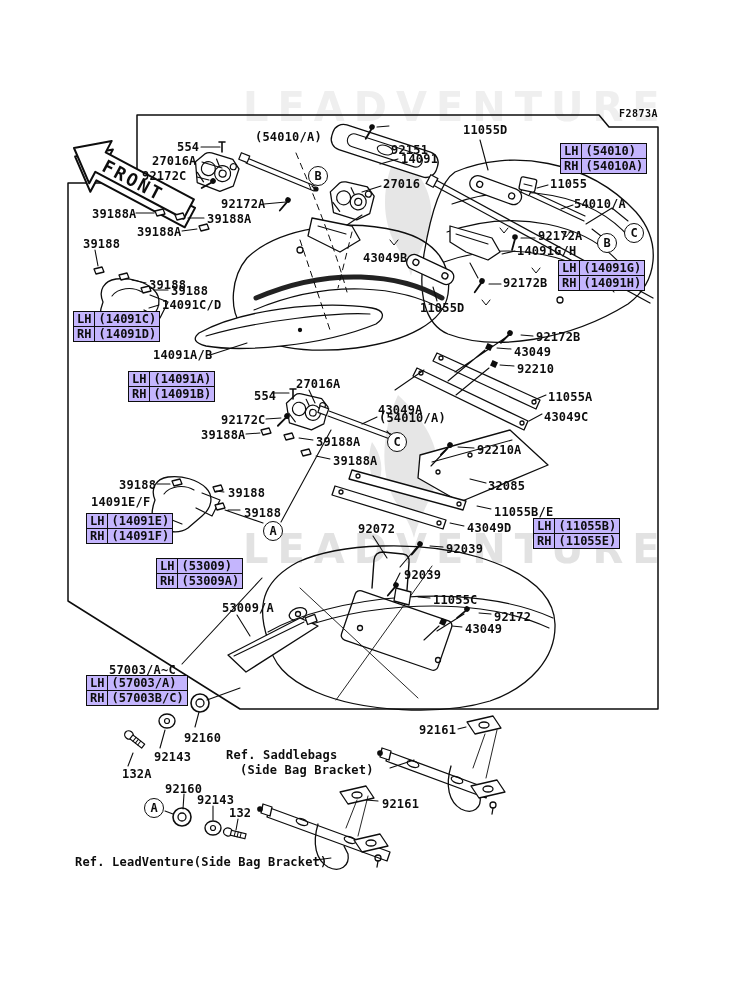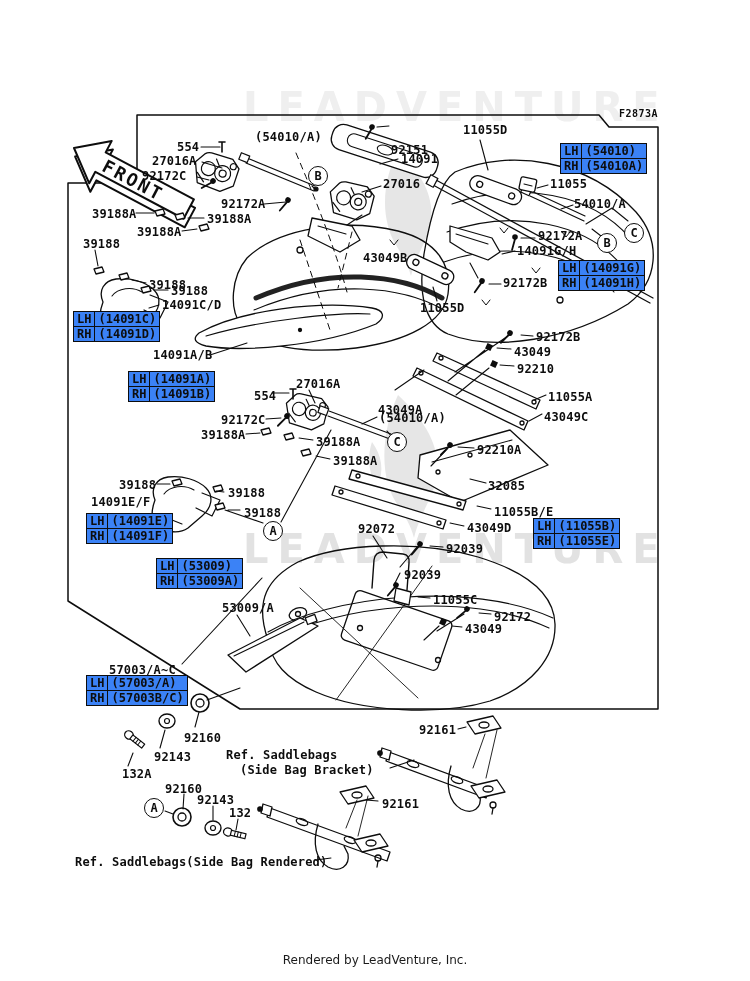--- a/index.html
+++ b/index.html
@@ -4,21 +4,21 @@
 <style>
   html,body{margin:0;padding:0;background:#fff;}
   #canvas{position:relative;width:750px;height:981px;background:#ffffff;overflow:hidden;
           font-family:"DejaVu Sans Mono",monospace;}
   #art{position:absolute;left:0;top:0;}
   .plabel{position:absolute;font:bold 12px "DejaVu Sans Mono",monospace;color:#0d0d0d;
           white-space:pre;letter-spacing:0.2px;line-height:12px;}
   .callout{position:absolute;width:20px;height:20px;border:1.6px solid #0d0d0d;border-radius:50%;
            font:bold 12px "DejaVu Sans Mono",monospace;color:#0d0d0d;background:#fff;
            display:flex;align-items:center;justify-content:center;box-sizing:border-box;}
-  .reftable{position:absolute;border-collapse:collapse;background:#3b82f6;}
+  .reftable{position:absolute;border-collapse:collapse;background:#c4b5fd;}
   .reftable td{border:1.4px solid #0d0d0d;padding:0 3px;height:13px;line-height:13px;
                font:bold 12px "DejaVu Sans Mono",monospace;color:#0d0d0d;white-space:pre;}
   .figure-code{position:absolute;left:619px;top:108px;font:bold 10px "DejaVu Sans Mono",monospace;
                letter-spacing:0.5px;color:#0d0d0d;}
   .footer{position:absolute;left:0;right:0;top:953px;text-align:center;
           font:12px "DejaVu Sans",sans-serif;color:#1a1a1a;}
 </style>
 </head>
 <body>
 
@@ -373,21 +373,21 @@
       <div class="plabel" style="left: 184px; top: 732px;">92160</div>
       <div class="plabel" style="left: 154px; top: 751px;">92143</div>
       <div class="plabel" style="left: 122px; top: 768px;">132A</div>
       <div class="plabel" style="left: 226px; top: 749px;">Ref. Saddlebags</div>
       <div class="plabel" style="left: 240px; top: 764px;">(Side Bag Bracket)</div>
       <div class="plabel" style="left: 419px; top: 724px;">92161</div>
       <div class="plabel" style="left: 382px; top: 798px;">92161</div>
       <div class="plabel" style="left: 165px; top: 783px;">92160</div>
       <div class="plabel" style="left: 197px; top: 794px;">92143</div>
       <div class="plabel" style="left: 229px; top: 807px;">132</div>
-      <div class="plabel" style="left: 75px; top: 856px;">Ref. Saddlebags(Side Bag Rendered)</div>
+      <div class="plabel" style="left: 75px; top: 856px;">Ref. LeadVenture(Side Bag Bracket)</div>
     </div>
   <div id="tables-layer">
       <table class="reftable" style="left: 560px; top: 143px;">
         <tbody>
           <tr>
             <td>LH</td>
             <td>(54010)</td>
           </tr>
           <tr>
             <td>RH</td>
@@ -483,14 +483,13 @@
   <div id="callouts-layer">
       <div class="callout" style="left: 308px; top: 166px;">B</div>
       <div class="callout" style="left: 624px; top: 223px;">C</div>
       <div class="callout" style="left: 597px; top: 233px;">B</div>
       <div class="callout" style="left: 387px; top: 432px;">C</div>
       <div class="callout" style="left: 263px; top: 521px;">A</div>
       <div class="callout" style="left: 144px; top: 798px;">A</div>
     </div>
 
   <div class="figure-code">F2873A</div>
-  <div class="footer">Rendered by LeadVenture, Inc.</div>
 </div>
 
 </body></html>

